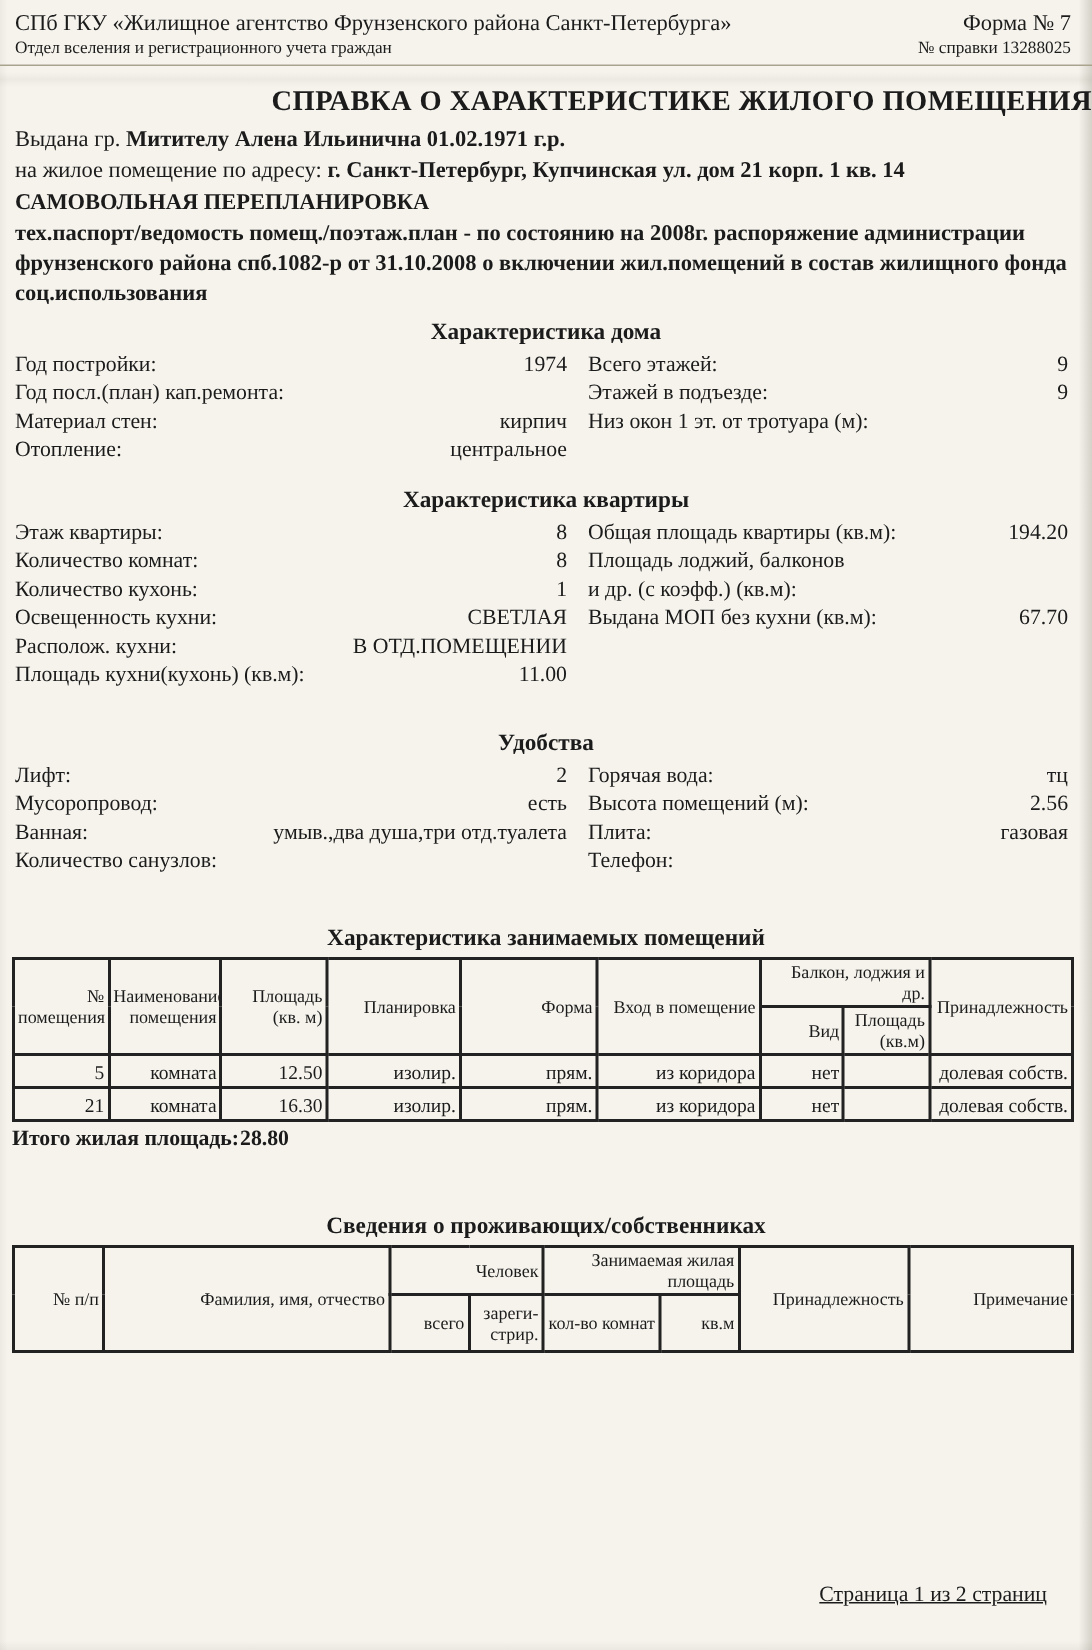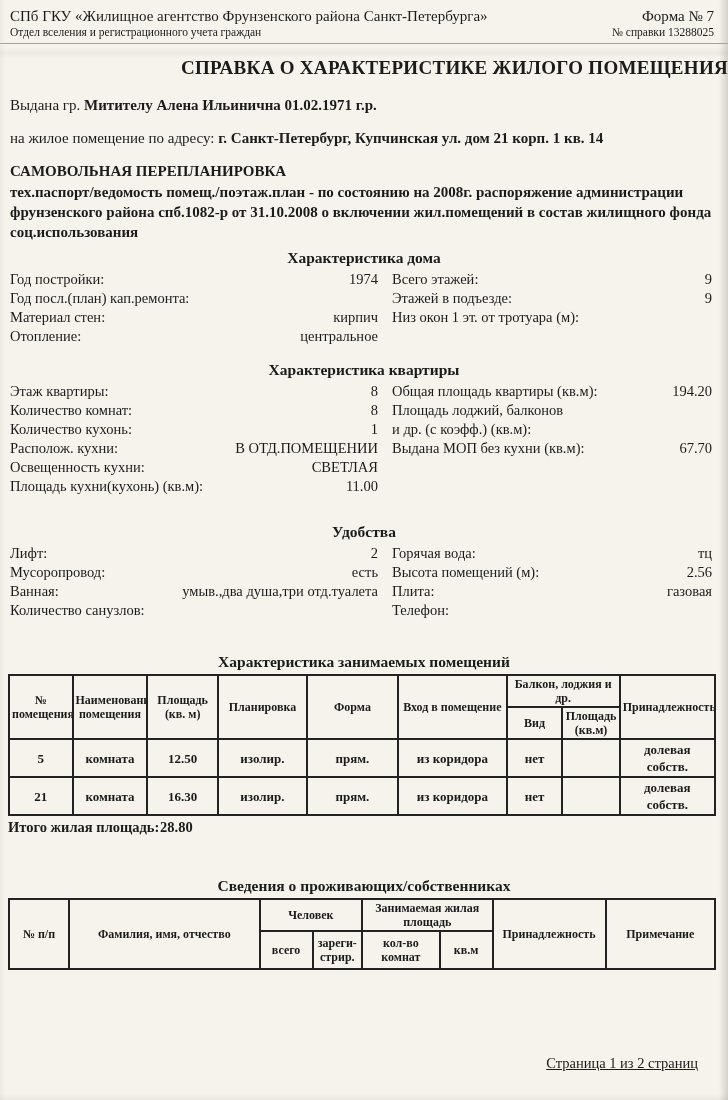--- a/index.html
+++ b/index.html
@@ -32,21 +32,21 @@
   .org-right { text-align: right; white-space: nowrap; padding-right: 4px; }
   .org-right .l1 { font-size: 15px; line-height: 18px; }
   .org-right .l2 { font-size: 11.5px; line-height: 14px; }
 
   .doc-title {
     text-align: right; font-weight: bold; font-size: 19px;
     letter-spacing: 0.3px; margin: 13px 0 4px 0;
   }
 
   .intro { padding: 0 12px 0 10px; font-size: 15px; }
-  .intro .line { line-height: 21px; margin-top: 12px; }
+  .intro .line { line-height: 21px; }
   .intro .b { font-weight: bold; }
   .intro .para { font-weight: bold; line-height: 20px; }
 
   .section-heading {
     text-align: center; font-weight: bold; font-size: 15.5px;
     line-height: 20px;
   }
   .kv-section { padding: 2px 16px 0 10px; display: flex; }
   .kv-col-left  { width: 368px; }
   .kv-col-right { flex: 1; margin-left: 14px; }
@@ -57,22 +57,22 @@
   .m-house    { margin-top: 6px; }
   .m-apt      { margin-top: 14px; }
   .m-amen     { margin-top: 26px; }
   .m-rooms    { margin-top: 32px; }
   .m-res      { margin-top: 40px; }
 
   table { border-collapse: collapse; width: 100%; table-layout: fixed; }
   .tbl-wrap { padding: 2px 12px 0 8px; }
   th, td {
     border: 2px solid #222;
-    font-weight: bold;
-    text-align: center; vertical-align: middle;
+    font-weight: normal;
+    text-align: right; vertical-align: middle;
     padding: 1px 2px;
     white-space: pre-line;
     overflow: hidden;
   }
   .rooms-table th { font-size: 12px; line-height: 14px; }
   .rooms-table td { font-size: 13px; line-height: 17px; }
   .rooms-table tbody tr { height: 22px; }
   .res-table th { font-size: 12px; line-height: 14px; }
   .res-table .group-row th { height: 24px; }
   .res-table .sub-row th { height: 34px; margin-top: 28px; }
@@ -167,26 +167,26 @@
     </div>
     <div class="kv-row">
       <span class="lbl">Количество комнат:</span>
       <span class="val">8</span>
     </div>
     <div class="kv-row">
       <span class="lbl">Количество кухонь:</span>
       <span class="val">1</span>
     </div>
     <div class="kv-row">
+      <span class="lbl">Освещенность кухни:</span>
+      <span class="val">СВЕТЛАЯ</span>
+    </div>
+    <div class="kv-row">
       <span class="lbl">Располож. кухни:</span>
       <span class="val">В ОТД.ПОМЕЩЕНИИ</span>
-    </div>
-    <div class="kv-row">
-      <span class="lbl">Освещенность кухни:</span>
-      <span class="val">СВЕТЛАЯ</span>
     </div>
     <div class="kv-row">
       <span class="lbl">Площадь кухни(кухонь) (кв.м):</span>
       <span class="val">11.00</span>
     </div>
   </div>
   <div class="kv-col-right">
     <div class="kv-row">
       <span class="lbl">Общая площадь квартиры  (кв.м):</span>
       <span class="val">194.20</span>

